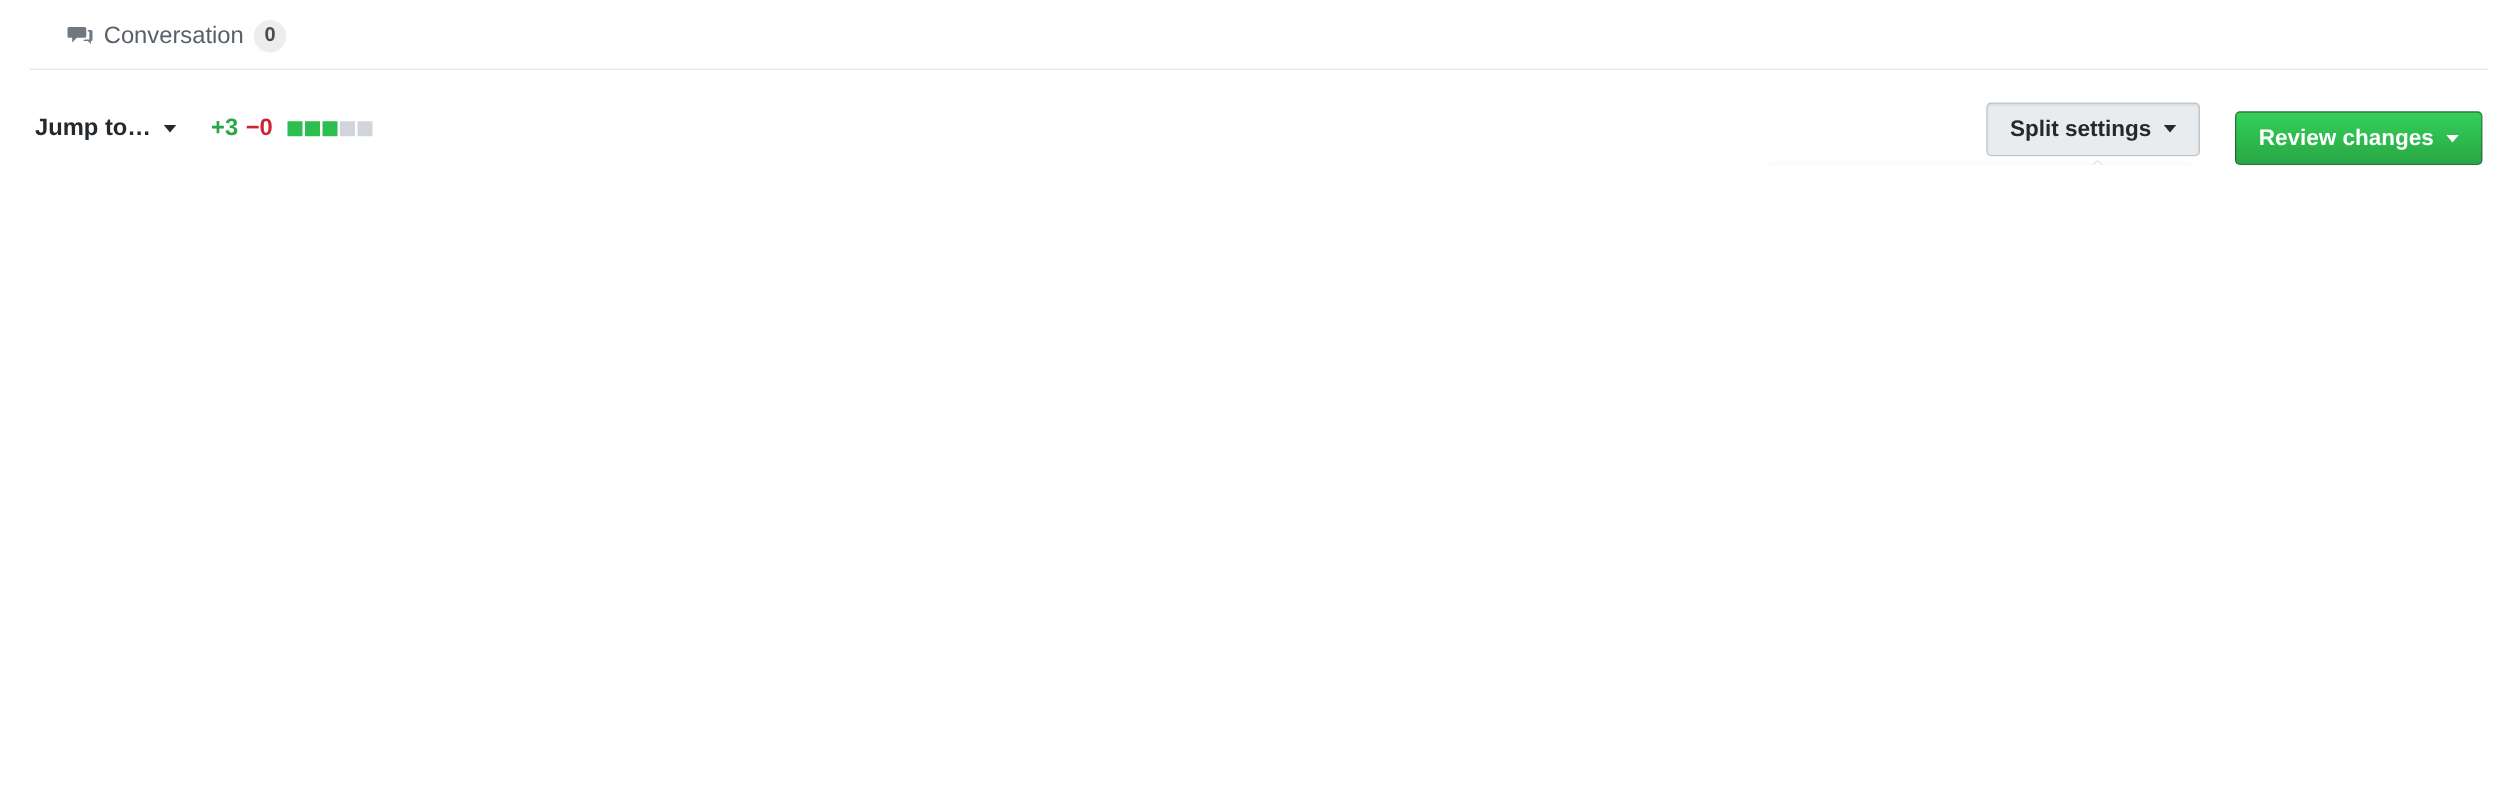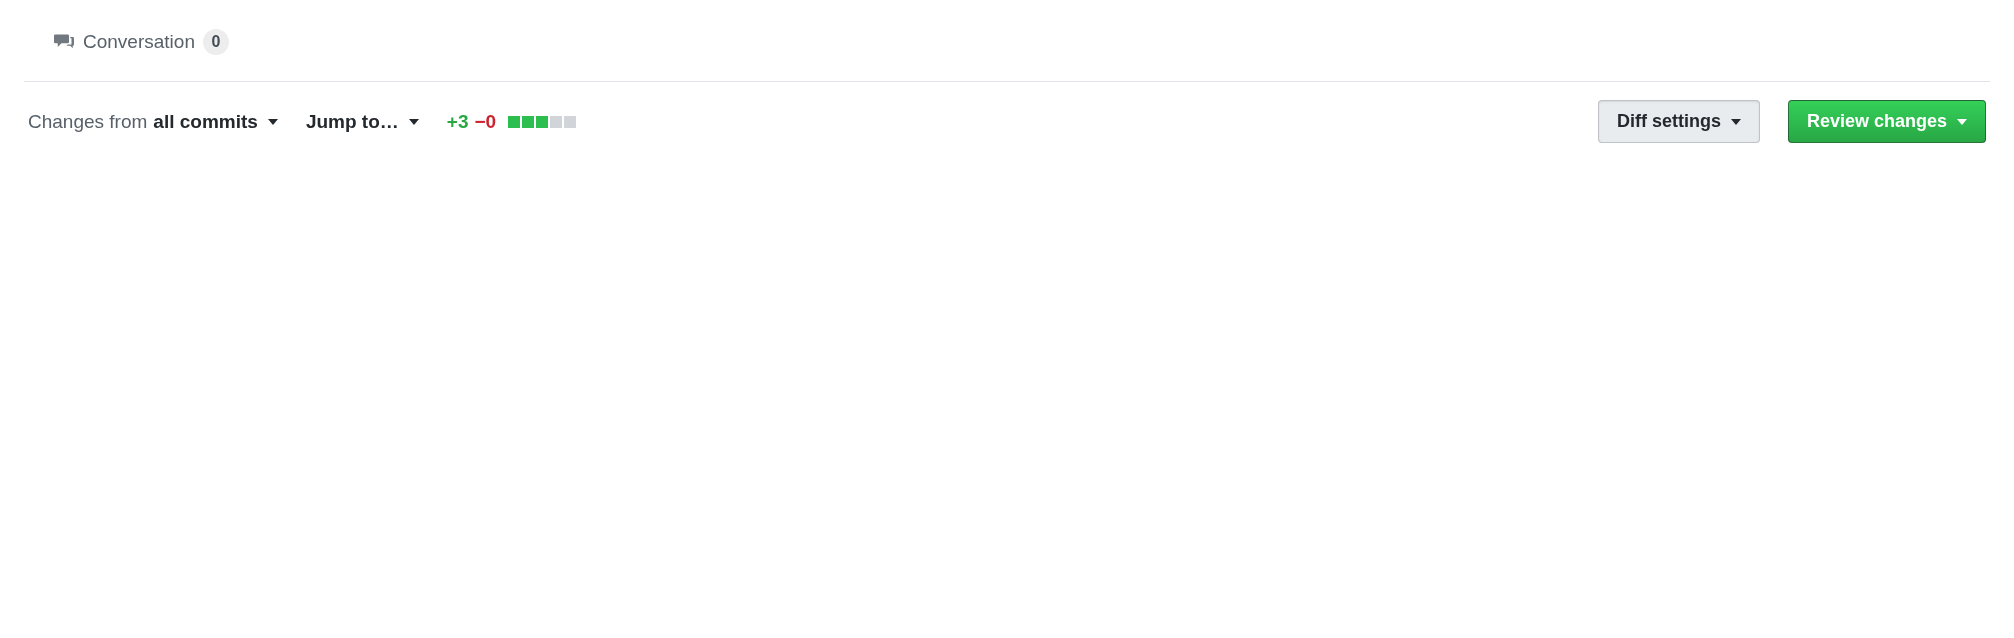--- a/index.html
+++ b/index.html
@@ -12,21 +12,21 @@
     background: #fff;
     width: 2014px;
   }
   .container { padding: 0 24px; }
 
   
   .tabnav {
     border-bottom: 1px solid #e1e4e8;
     display: flex;
     margin: 0;
-    padding: 13px 8px;
+    padding: 0 8px;
   }
   .tab {
     display: flex;
     align-items: center;
     gap: 8px;
     padding: 14px 20px;
     font-size: 19px;
     color: #586069;
     cursor: pointer;
     position: relative;
@@ -100,20 +100,21 @@
     color: #24292e;
   }
   .btn.open {
     background: #e9ecef;
     box-shadow: inset 0 1px 2px rgba(27,31,35,0.1);
   }
   .btn-primary {
     background: linear-gradient(#34d058, #28a745);
     border-color: rgba(27,31,35,0.5);
     color: #fff;
+    margin-top: 15px;
   }
 
   
   .popover-wrap { position: relative; }
   .popover {
     position: absolute;
     top: 54px;
     right: 0;
     width: 350px;
     background: #fff;
@@ -194,45 +195,40 @@
             <path d="M1 2h10a1 1 0 0 1 1 1v5a1 1 0 0 1-1 1H6l-3 3V9H1a1 1 0 0 1-1-1V3a1 1 0 0 1 1-1zm13 2h1a1 1 0 0 1 1 1v5a1 1 0 0 1-1 1h0v2l-2-2h-3l1-1h3V5h-1V4z" opacity="0.85"></path>
           </svg>
       </span>
       <span>Conversation</span>
       <span class="counter">0</span>
     </div>
   </div>
 
   <div class="toolbar">
     <div class="tb-group">
-      <span class="tb-text">Changes from</span>
-      <span class="tb-strong">all commits</span>
-      <span class="caret"></span>
-    </div>
-    <div class="tb-group">
       <span class="tb-strong">Jump to…</span>
       <span class="caret"></span>
     </div>
     <div class="tb-group">
       <span class="additions">+3</span>
       <span class="deletions">−0</span>
       <span class="diffstat">
         <span class="sq-add"></span>
           <span class="sq-add"></span>
           <span class="sq-add"></span>
           <span class="sq-neutral"></span>
           <span class="sq-neutral"></span>
       </span>
     </div>
 
     <div class="spacer"></div>
 
     <div class="popover-wrap">
       <div class="btn open">
-        <span>Diff settings</span>
+        <span>Split settings</span>
         <span class="caret"></span>
       </div>
 
       <div class="popover">
         <h3>Always</h3>
         <div class="seg">
           <button>Unified</button>
           <button class="active">Split</button>
         </div>
         <h3>Just for now</h3>

